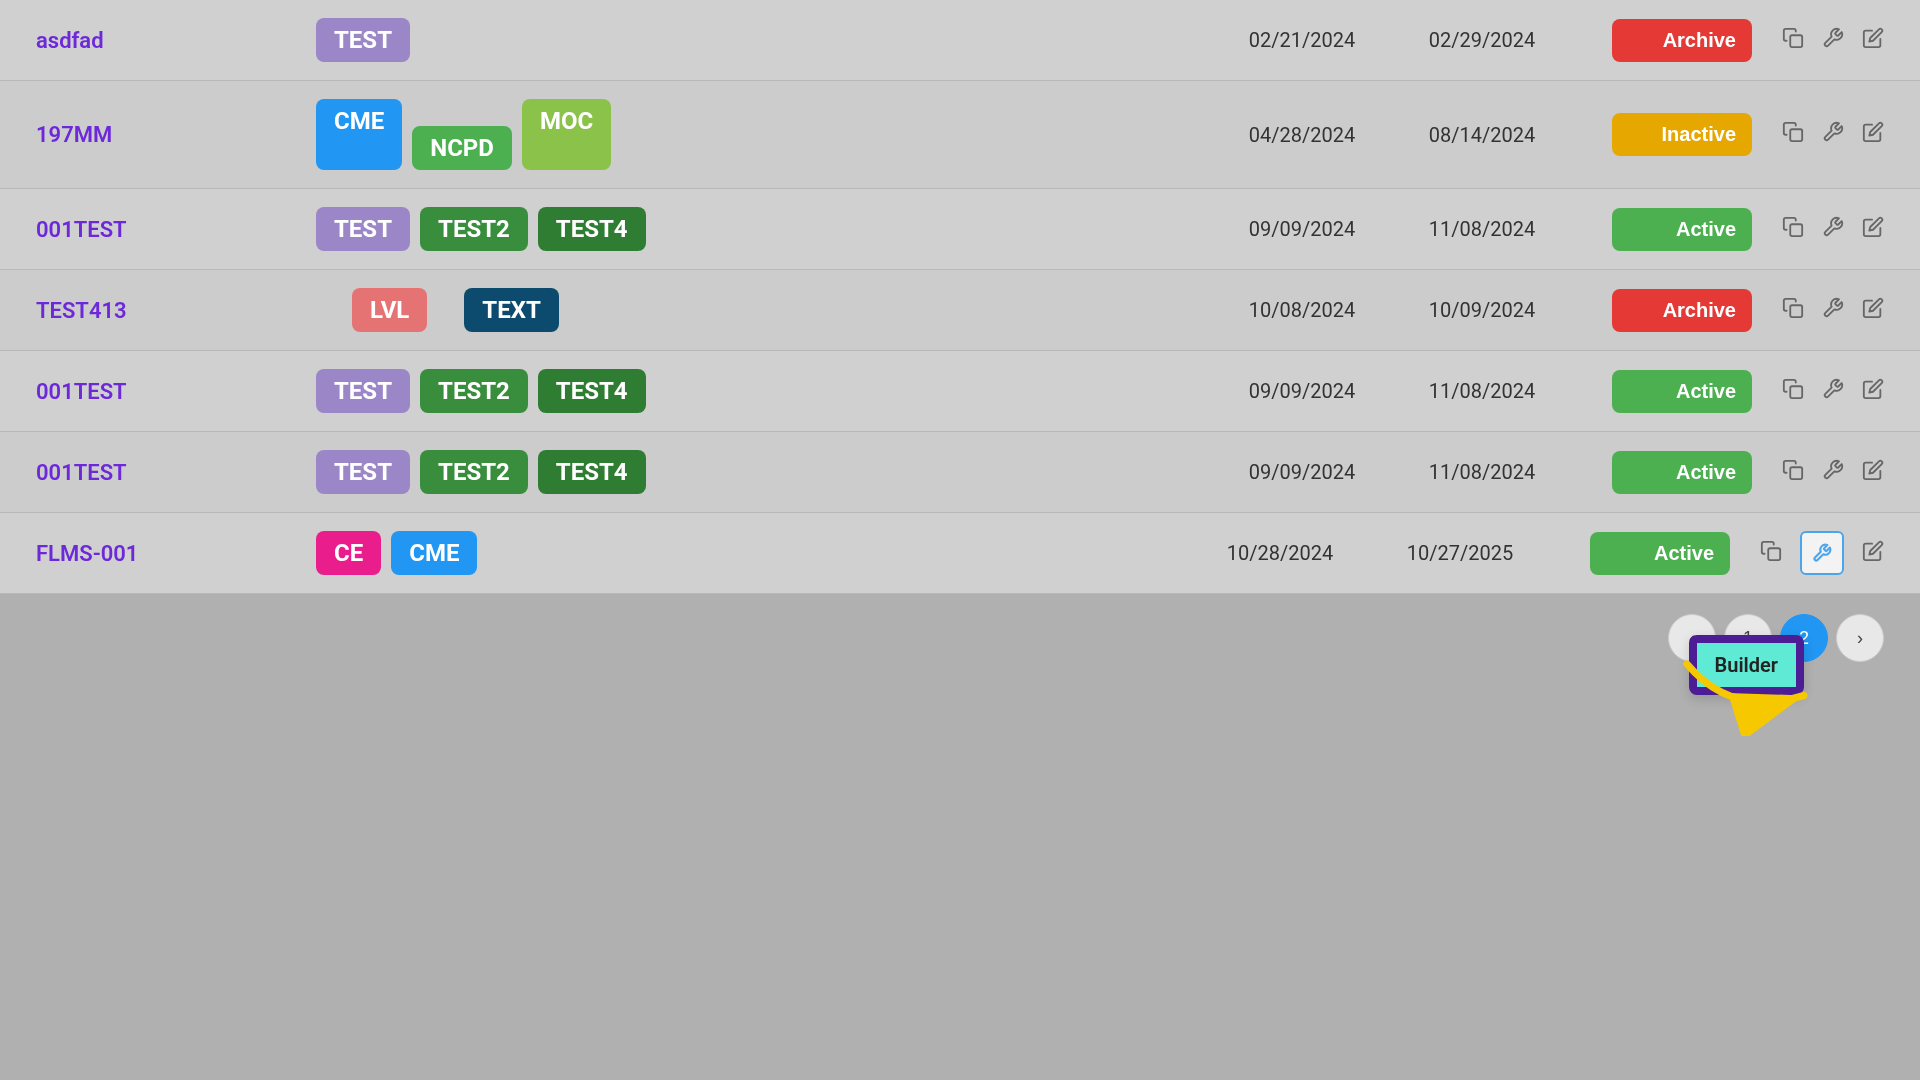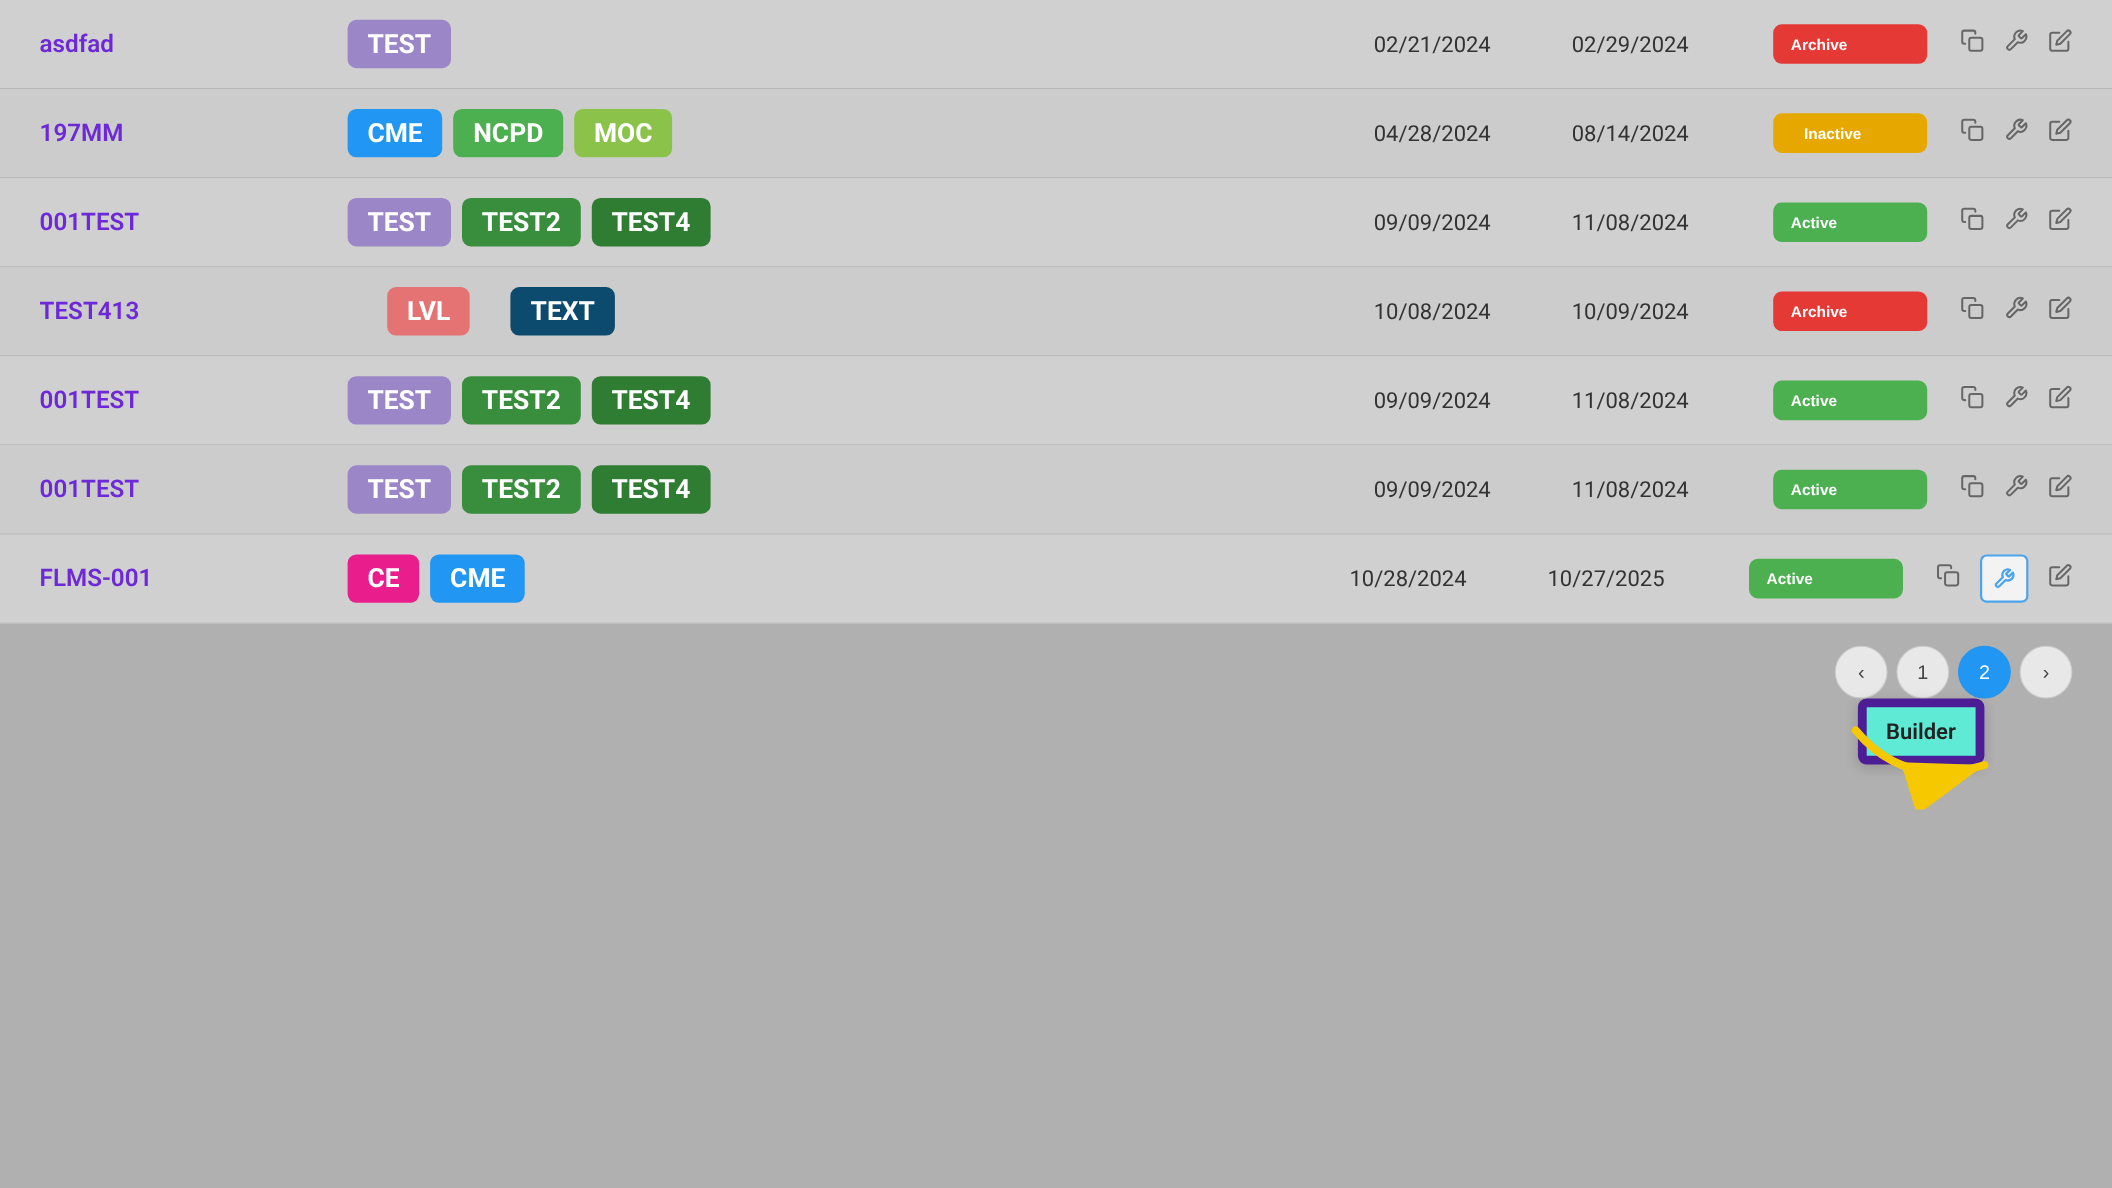--- a/index.html
+++ b/index.html
@@ -44,21 +44,21 @@
     .tag {
       padding: 8px 18px;
       border-radius: 8px;
       font-size: 24px;
       font-weight: 700;
       color: white;
       display: inline-block;
     }
     .tag-test { background: #9b87c7; }
     .tag-cme { background: #2196F3; }
-    .tag-ncpd { background: #4CAF50; }
+    .tag-ncpd { background: #4CAF50; margin-top: 27px; }
     .tag-moc { background: #8BC34A; text-align: right; }
     .tag-test2 { background: #388E3C; }
     .tag-test4 { background: #2E7D32; }
     .tag-lvl { background: #e57373; margin-left: 36px; }
     .tag-text { background: #0c4a6e; margin-left: 27px; }
     .tag-ce { background: #E91E8C; }
     .spacer { flex: 1; }
     .row-date1 {
       width: 180px;
       font-size: 20px;
@@ -69,24 +69,24 @@
       width: 180px;
       font-size: 20px;
       color: #333;
       text-align: center;
       margin-right: 40px;
     }
     .status-btn {
       width: 140px;
       padding: 10px 16px;
       border-radius: 8px;
-      font-size: 14px;
+      font-size: 20px;
       font-weight: 700;
       color: white;
-      text-align: left;
+      text-align: right;
       border: none;
       cursor: pointer;
     }
     .status-inactive { background: #e6a800; padding-left: 28px; }
     .status-active { background: #4CAF50; }
     .status-archive { background: #e53935; }
     .row-actions {
       display: flex;
       gap: 18px;
       margin-left: 30px;

